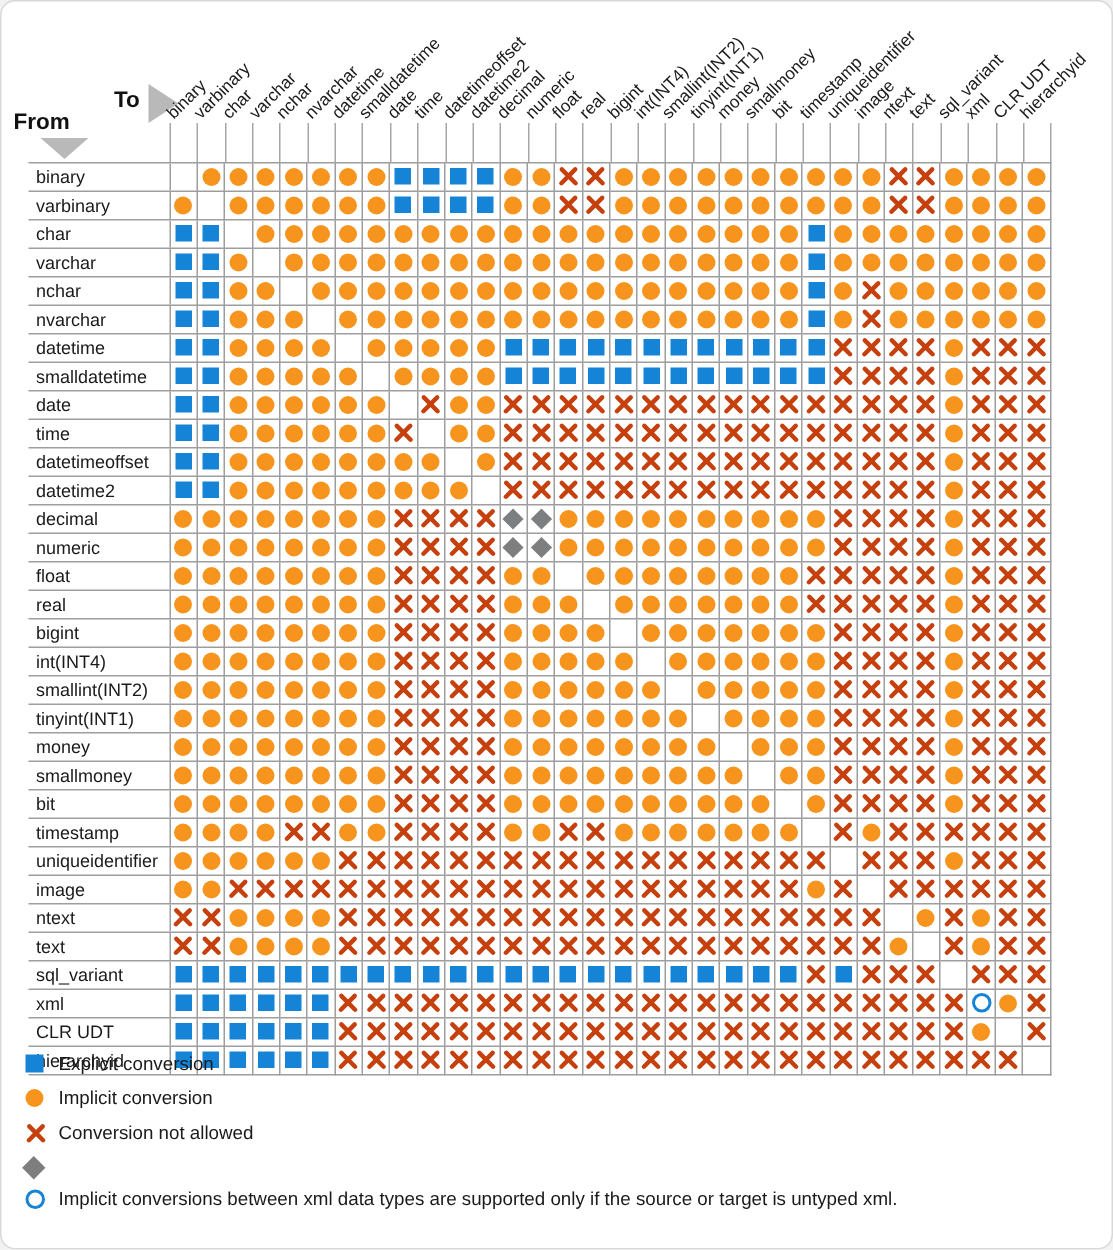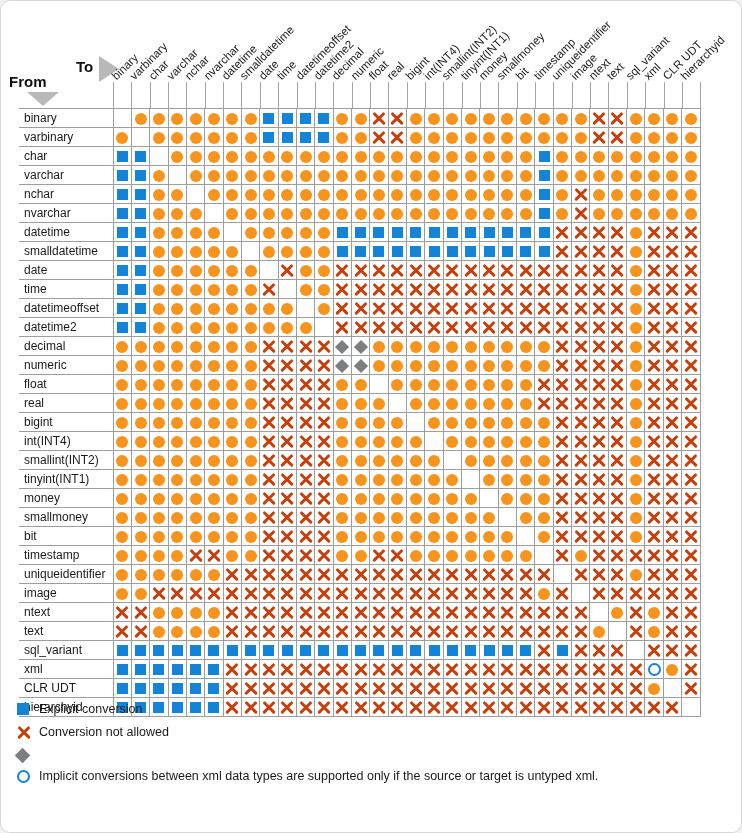--- a/index.html
+++ b/index.html
@@ -1272,20 +1272,26 @@
 
   <div id="legend">
     <div class="legend-row">
       <span class="lsym">
           <span class="sym sym-S" style="width:12px;height:12px;"></span>
         </span>
       <span class="ltext">Explicit conversion</span>
     </div>
     <div class="legend-row">
       <span class="lsym">
+          <span class="sym sym-O"></span>
+        </span>
+      <span class="ltext">Implicit conversion</span>
+    </div>
+    <div class="legend-row">
+      <span class="lsym">
           <span class="sym sym-X"></span>
         </span>
       <span class="ltext">Conversion not allowed</span>
     </div>
     <div class="legend-row">
       <span class="lsym" style="padding-top:2px;">
           <span class="sym sym-D" style="width:11px;height:11px;"></span>
         </span>
     </div>
     <div class="legend-row">

